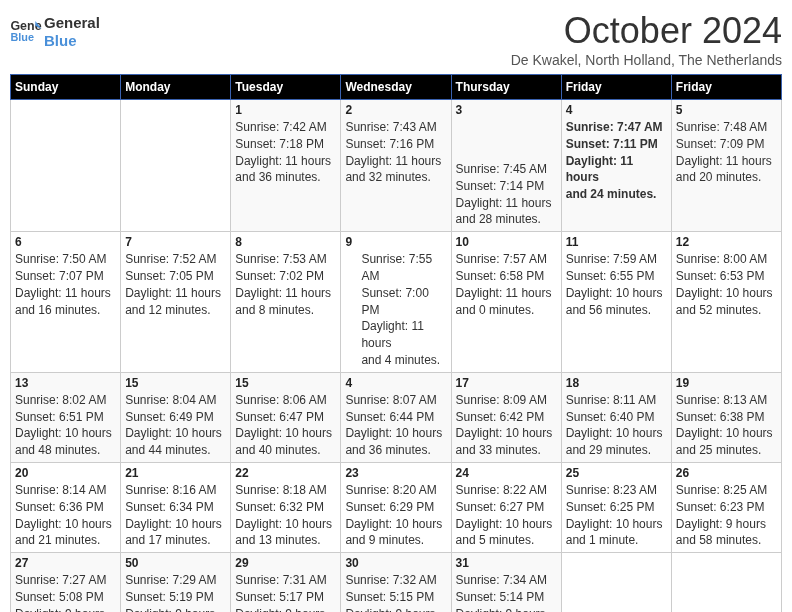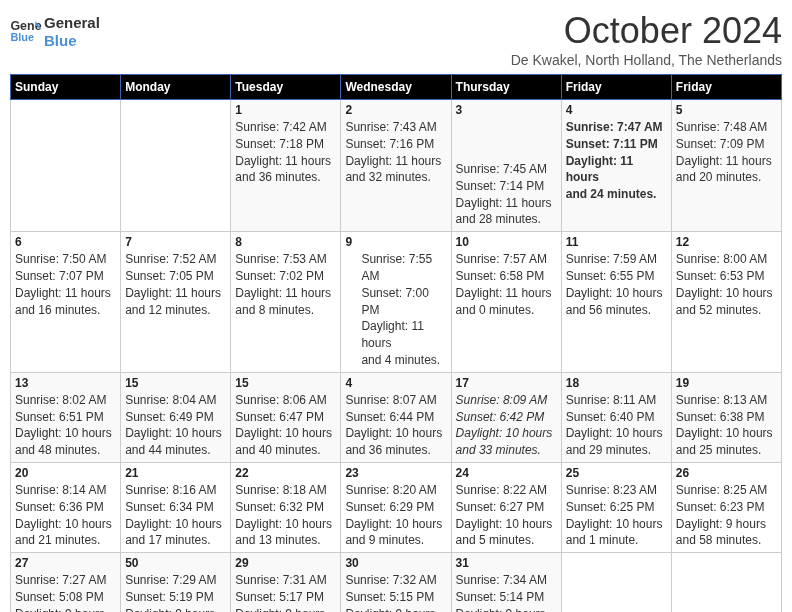--- a/index.html
+++ b/index.html
@@ -228,21 +228,21 @@
         </td>
         <td>
           <span class="day-num">4</span>
           <div class="day-info" style="white-space: pre-line;">Sunrise: 8:07 AM
 Sunset: 6:44 PM
 Daylight: 10 hours
 and 36 minutes.</div>
         </td>
         <td>
           <span class="day-num">17</span>
-          <div class="day-info" style="white-space: pre-line; font-style: italic;">Sunrise: 8:09 AM
+          <div class="day-info" style="white-space: pre-line;">Sunrise: 8:09 AM
 Sunset: 6:42 PM
 Daylight: 10 hours
 and 33 minutes.</div>
         </td>
         <td>
           <span class="day-num">18</span>
           <div class="day-info" style="white-space: pre-line;">Sunrise: 8:11 AM
 Sunset: 6:40 PM
 Daylight: 10 hours
 and 29 minutes.</div>

